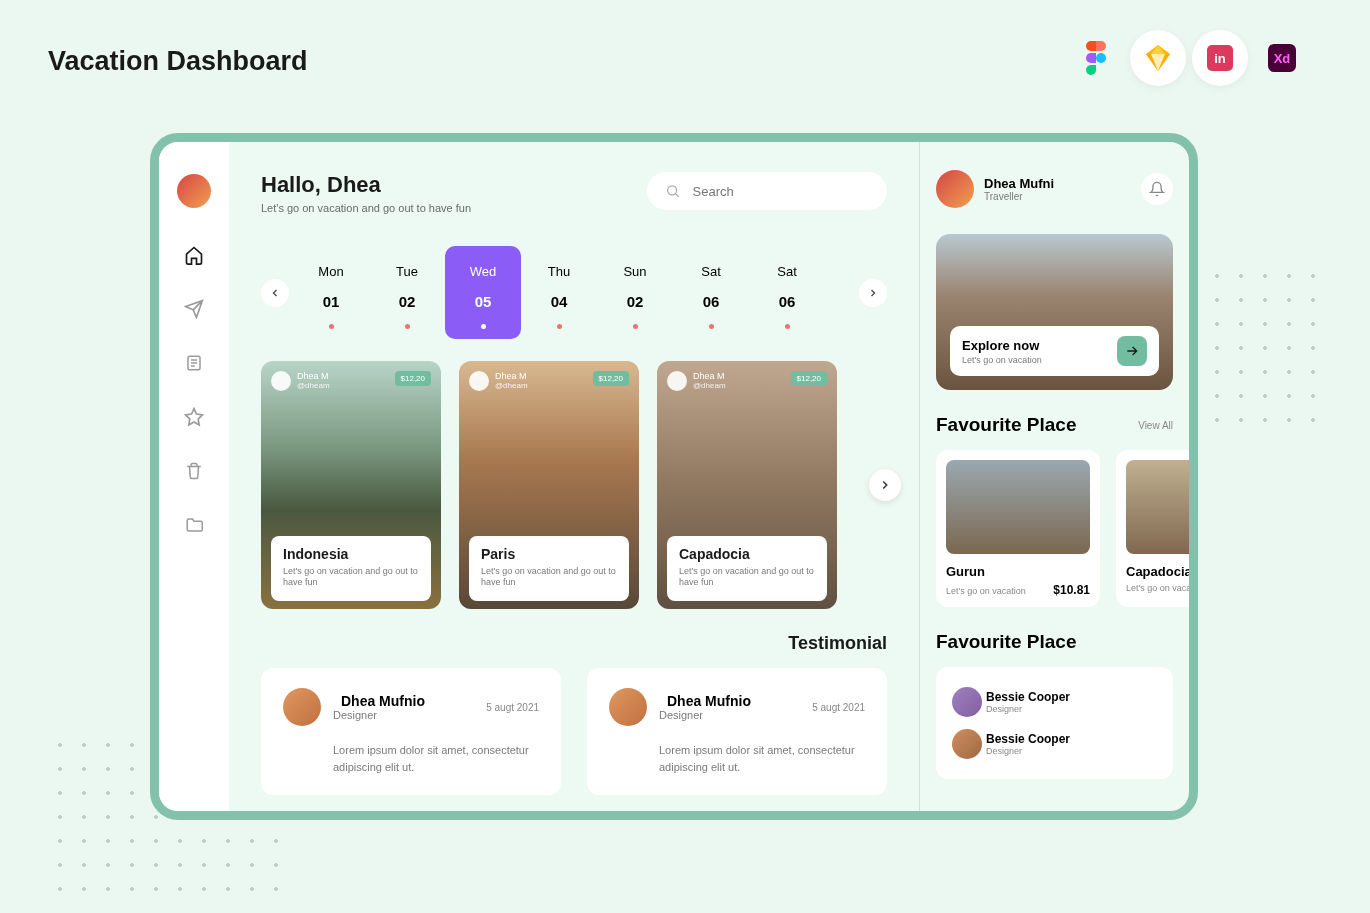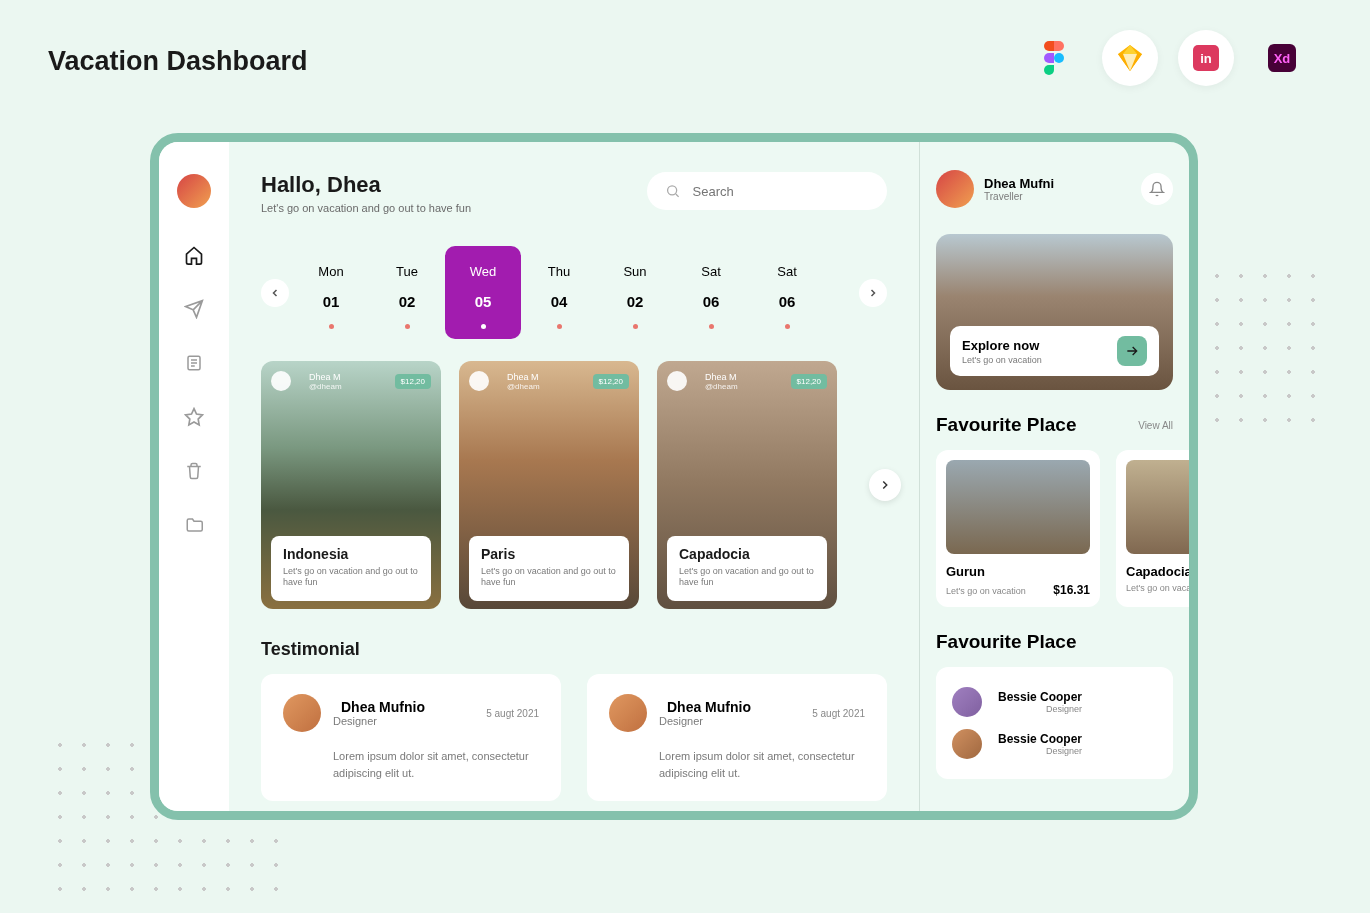--- a/index.html
+++ b/index.html
@@ -1,18 +1,18 @@
 <!DOCTYPE html>
 <html><head>
 <meta charset="utf-8">
 <style>
 * { margin:0; padding:0; box-sizing:border-box; font-family:'Segoe UI', Arial, sans-serif; }
 body { background:#ebf7f1; overflow:hidden; width:1370px; height:913px; position:relative;}
 .page-title { position:absolute; left:48px; top:46px; font-size:27px; font-weight:600; color:#1a1a1a;}
-.tool-icons { position:absolute; right:60px; top:30px; display:flex; gap:20px;}
+.tool-icons { position:absolute; right:60px; top:30px; display:flex; gap:6px;}
 .tool-icon { width:56px; height:56px; border-radius:50%; background:#fff; display:flex; align-items:center; justify-content:center; box-shadow:0 2px 8px rgba(0,0,0,0.05);}
 .figma { background:transparent; box-shadow:none;}
 
 .app { position:absolute; left:150px; top:133px; width:1048px; height:687px; border-radius:28px; background:#edf9f3; border:9px solid #84c1ac; overflow:hidden; display:flex;}
 .sidebar { width:70px; background:#fff; display:flex; flex-direction:column; align-items:center; padding-top:32px; gap:6px;}
 .avatar-sm { width:34px; height:34px; border-radius:50%; background:linear-gradient(135deg,#d64545,#f0a050);}
 .nav { display:flex; flex-direction:column; gap:32px; margin-top:30px;}
 .nav-item { width:22px; height:22px; display:flex; align-items:center; justify-content:center; color:#9a9a9a; cursor:pointer;}
 .nav-item.active { color:#1a1a1a;}
 
@@ -20,44 +20,44 @@
 .header { display:flex; align-items:flex-start; justify-content:space-between;}
 .greet h1 { font-size:22px; font-weight:700; color:#1a1a1a;}
 .greet p { font-size:11px; color:#6a6a6a; margin-top:4px;}
 .search { display:flex; align-items:center; background:#fff; border-radius:22px; padding:10px 18px; width:240px; gap:12px;}
 .search input { border:none; outline:none; font-size:13px; width:100%; background:transparent;}
 
 .calendar { display:flex; align-items:center; margin-top:32px; gap:4px; position:relative;}
 .cal-arrow { width:28px; height:28px; border-radius:50%; background:#fff; display:flex; align-items:center; justify-content:center; color:#555; cursor:pointer;}
 .days { display:flex; }
 .day { width:76px; text-align:center; padding:18px 0 10px; border-radius:10px; cursor:pointer;}
-.day.active { background:#a21caf; color:#fff;}
+.day.active { background:#8b5cf6; color:#fff;}
 .day-name { font-size:13px; font-weight:500;}
 .day-num { font-size:15px; font-weight:600; margin-top:14px;}
 .dot { width:5px; height:5px; border-radius:50%; background:#e9766d; margin:14px auto 0;}
 .day.active .dot { background:#fff;}
 
 .trips { display:flex; gap:18px; margin-top:22px; position:relative;}
 .trips-arrow { position:absolute; right:-14px; top:50%; transform:translateY(-50%); width:32px; height:32px; border-radius:50%; background:#fff; display:flex; align-items:center; justify-content:center; cursor:pointer; box-shadow:0 2px 6px rgba(0,0,0,0.1);}
 .trip { width:180px; height:248px; border-radius:12px; overflow:hidden; position:relative;}
 .trip-img { width:100%; height:100%; }
 .img-indo { background:linear-gradient(180deg,#b8d4c8 0%,#7a9880 35%,#4a5840 60%,#8a7040 100%);}
 .img-paris { background:linear-gradient(180deg,#d8b890 0%,#a87850 40%,#584838 100%);}
 .img-capa { background:linear-gradient(180deg,#c0a890 0%,#907860 50%,#605040 100%);}
-.trip-head { position:absolute; top:10px; left:10px; right:10px; display:flex; align-items:center; gap:18px;}
+.trip-head { position:absolute; top:10px; left:10px; right:10px; display:flex; align-items:flex-start; gap:6px;}
 .trip-ava { width:20px; height:20px; border-radius:50%; background:rgba(255,255,255,0.9);}
 .trip-user { flex:1; }
 .trip-user div:first-child { font-size:9px; color:#fff; font-weight:500;}
 .trip-user div:last-child { font-size:8px; color:rgba(255,255,255,0.85);}
 .price { background:#72bca0; color:#fff; font-size:8px; padding:3px 6px; border-radius:4px;}
 .trip-caption { position:absolute; bottom:8px; left:10px; right:10px; background:#fff; border-radius:8px; padding:10px 12px 12px;}
 .trip-caption h3 { font-size:14px; font-weight:700; color:#1a1a1a;}
 .trip-caption p { font-size:9px; color:#7a7a7a; margin-top:4px; line-height:1.3;}
 
-.sect-title { font-size:18px; font-weight:700; color:#1a1a1a; margin-top:30px;}
+.sect-title { font-size:18px; font-weight:700; color:#1a1a1a; margin-top:24px;text-align:right;}
 .testis { display:flex; gap:26px; margin-top:14px;}
 .testi { width:302px; background:#fff; border-radius:12px; padding:20px 22px;}
 .testi-head { display:flex; align-items:center; gap:12px;}
 .testi-ava { width:38px; height:38px; border-radius:50%; background:linear-gradient(135deg,#e09860,#c07040);}
 .testi-meta { flex:1;}
 .testi-meta h4 { font-size:14px; font-weight:700;padding-left:8px;}
 .testi-meta p { font-size:11px; color:#7a7a7a;}
 .testi-date { font-size:10px; color:#888;}
 .testi-body { font-size:11px; color:#7a7a7a; margin-top:16px; line-height:1.5; padding-left:50px;}
 
@@ -83,21 +83,21 @@
 .fav { width:164px; background:#fff; border-radius:12px; padding:10px; flex-shrink:0;}
 .fav-img { width:100%; height:94px; border-radius:8px;}
 .fav-img.gurun { background:linear-gradient(180deg,#9aa8b0,#7a6850);}
 .fav-img.capa2 { background:linear-gradient(180deg,#c0b090,#806850);}
 .fav h4 { font-size:13px; font-weight:700; margin-top:10px;}
 .fav-foot { display:flex; justify-content:space-between; margin-top:4px; align-items:baseline;}
 .fav-foot span:first-child { font-size:9px; color:#888;}
 .fav-foot span:last-child { font-size:12px; font-weight:700;}
 
 .people { background:#fff; border-radius:12px; margin-top:14px; padding:14px 16px;}
-.person { display:flex; align-items:center; gap:16px; padding:6px 0;text-align:right;}
+.person { display:flex; align-items:center; gap:4px; padding:6px 0;}
 .person-ava { width:30px; height:30px; border-radius:50%; background:linear-gradient(135deg,#a080c0,#8060a0);}
 .person-ava.p2 { background:linear-gradient(135deg,#d09060,#a06840);}
 .person h5 { font-size:12px; font-weight:700;}
 .person p { font-size:9px; color:#888;}
 
 .dots-bg { position:absolute; width:230px; height:170px; background-image:radial-gradient(circle,#c8c8c8 2px, transparent 2px); background-size:24px 24px;}
 .dots-left { left:48px; bottom:10px;}
 .dots-right { right:55px; top:264px;}
 </style>
 </head>
@@ -354,21 +354,21 @@
     <div class="sect-head">
       <h3>Favourite Place</h3>
       <span class="viewall">View All</span>
     </div>
     <div class="favs">
       <div class="fav">
         <div class="fav-img gurun"></div>
         <h4>Gurun</h4>
         <div class="fav-foot">
             <span>Let's go on vacation</span>
-            <span>$16.31</span>
+            <span>$10.81</span>
           </div>
       </div>
       <div class="fav">
         <div class="fav-img capa2"></div>
         <h4>Capadocia</h4>
         <div class="fav-foot">
             <span>Let's go on vacation</span>
             <span></span>
           </div>
       </div>

